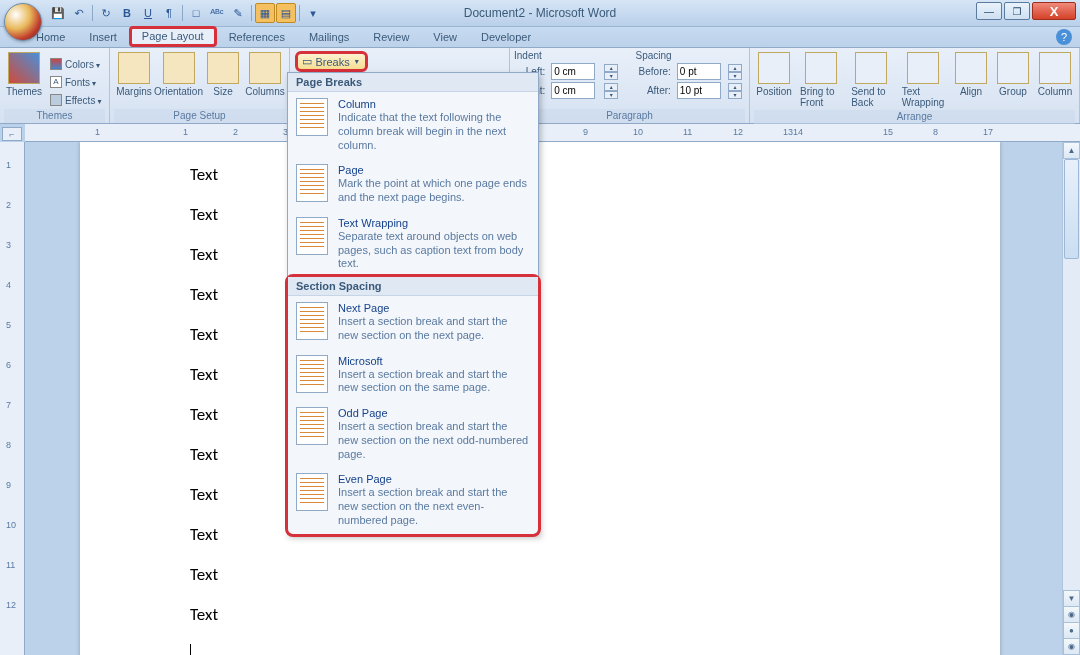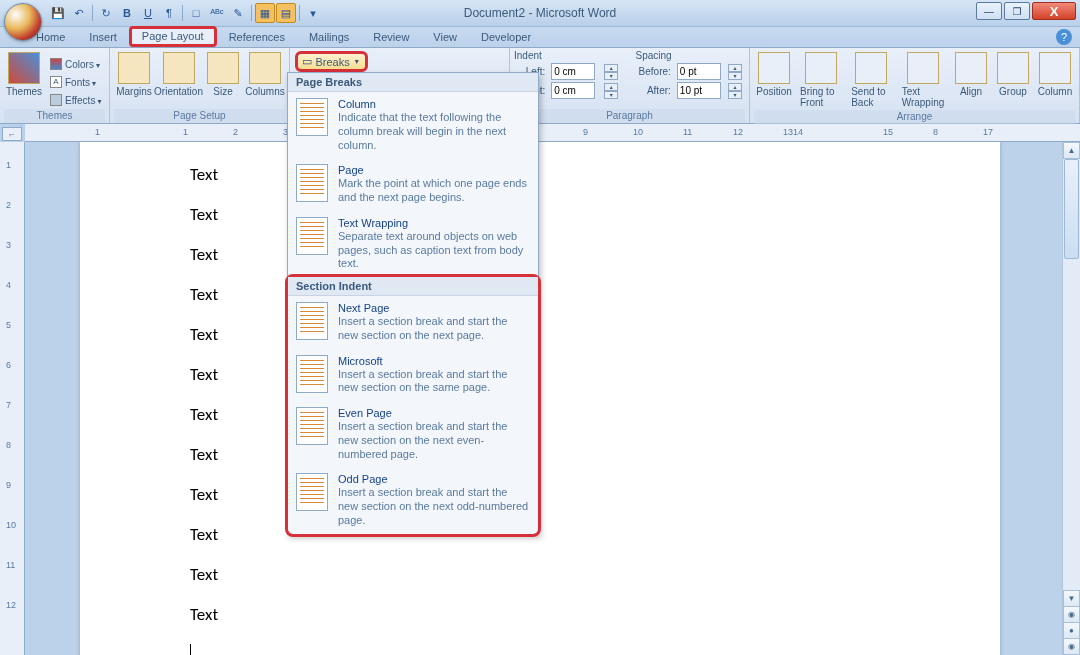--- a/index.html
+++ b/index.html
@@ -335,43 +335,43 @@
       </div>
   </div>
   <div class="item">
     <div class="thumb"></div>
     <div class="txt">
         <div class="t">Text Wrapping</div>
         <div class="d">Separate text around objects on web pages, such as caption text from body text.</div>
       </div>
   </div>
   <div class="section-highlight">
-    <div class="sect-hdr">Section Indent</div>
+    <div class="sect-hdr">Section Spacing</div>
     <div class="item">
       <div class="thumb"></div>
       <div class="txt">
           <div class="t">Next Page</div>
           <div class="d">Insert a section break and start the new section on the next page.</div>
         </div>
     </div>
     <div class="item">
       <div class="thumb"></div>
       <div class="txt">
           <div class="t">Microsoft</div>
           <div class="d">Insert a section break and start the new section on the same page.</div>
         </div>
     </div>
     <div class="item">
       <div class="thumb"></div>
       <div class="txt">
-          <div class="t">Even Page</div>
-          <div class="d">Insert a section break and start the new section on the next even-numbered page.</div>
+          <div class="t">Odd Page</div>
+          <div class="d">Insert a section break and start the new section on the next odd-numbered page.</div>
         </div>
     </div>
     <div class="item">
       <div class="thumb"></div>
       <div class="txt">
-          <div class="t">Odd Page</div>
-          <div class="d">Insert a section break and start the new section on the next odd-numbered page.</div>
+          <div class="t">Even Page</div>
+          <div class="d">Insert a section break and start the new section on the next even-numbered page.</div>
         </div>
     </div>
   </div>
 </div>
 
 </body></html>

